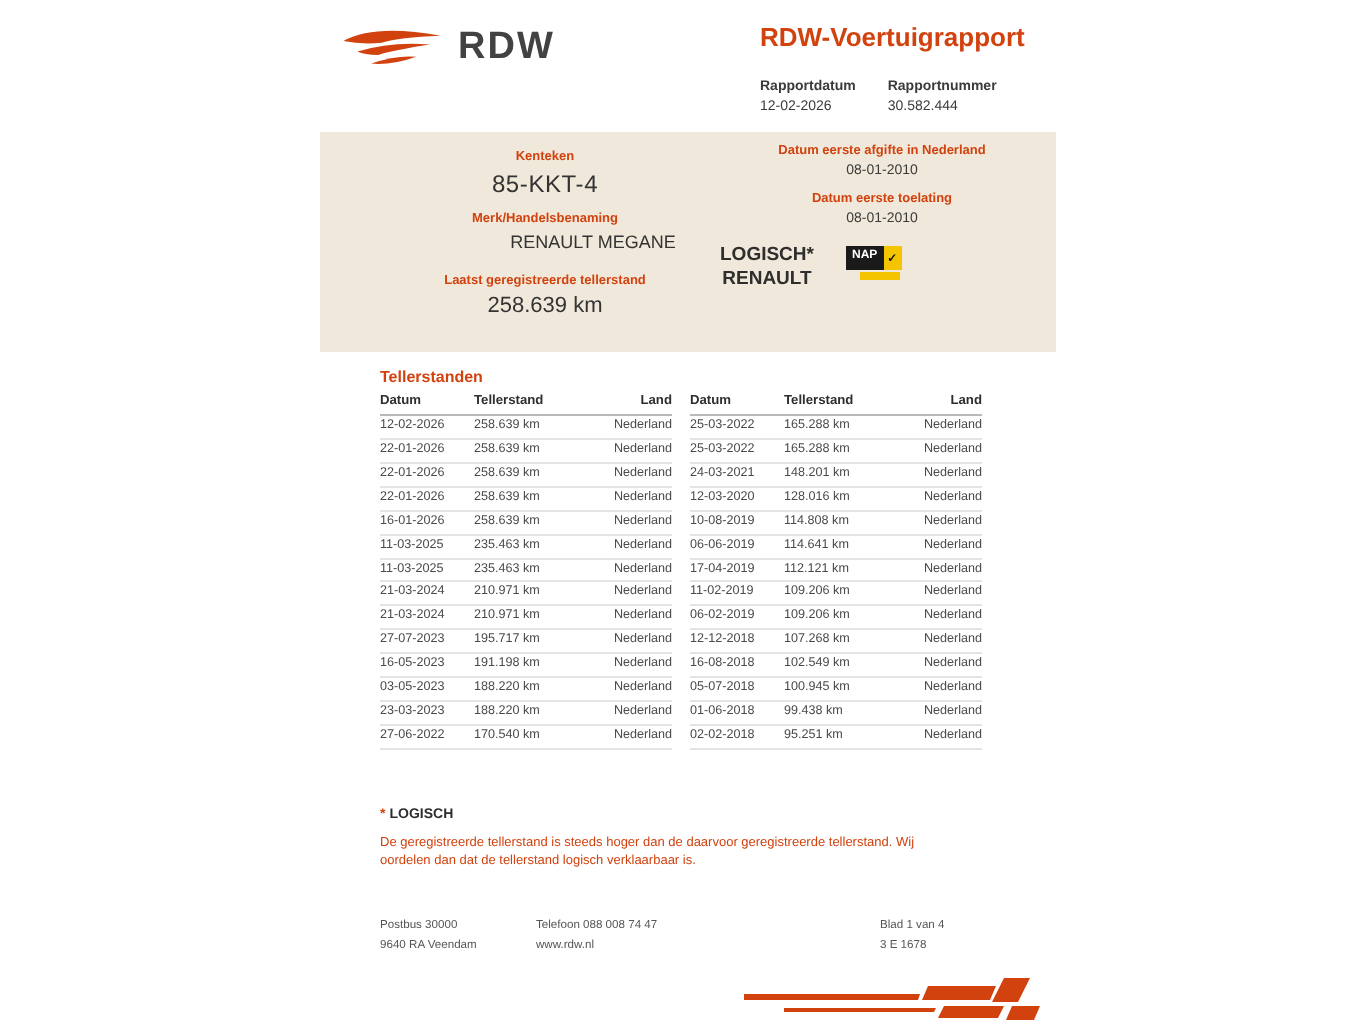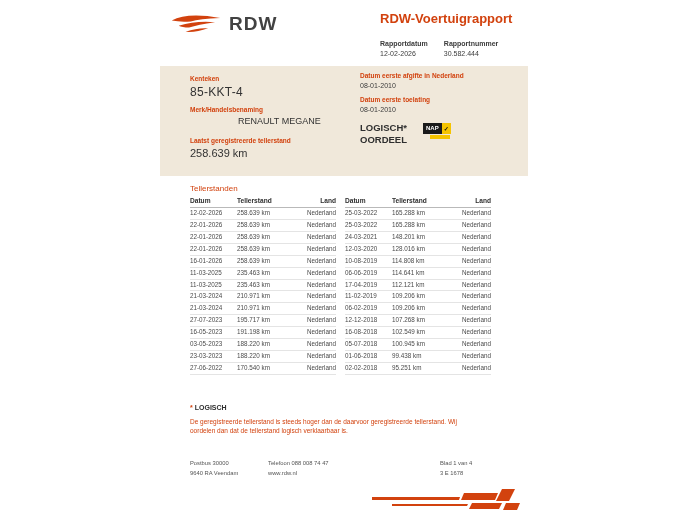--- a/index.html
+++ b/index.html
@@ -18,39 +18,39 @@
   .logo svg { width: 52px; height: 28px; display: block; }
   .logo-text { font-size: 19px; font-weight: bold; color: #424242; letter-spacing: 1px; }
 
   .title-block { position: absolute; left: 380px; top: 11px; }
   .report-title { font-size: 13px; font-weight: bold; color: #d2420e; }
   .meta { display: flex; gap: 16px; margin-top: 14px; }
   .meta-label { font-size: 7px; font-weight: bold; color: #3b3b3b; }
   .meta-value { font-size: 7px; color: #3b3b3b; margin-top: 3px; }
 
   
-  .vehicle-box { position: absolute; left: 160px; top: 66px; width: 368px; height: 110px; background: #f0e8da; }
+  .vehicle-box { position: absolute; left: 160px; top: 66px; width: 368px; height: 110px; background: #f0e8da; text-align: center; }
   .vb-left  { position: absolute; left: 30px; top: 9px; width: 165px; }
   .vb-right { position: absolute; left: 200px; top: 6px; width: 162px; }
   .olabel { color: #d2420e; font-size: 6.5px; font-weight: bold; }
   .kenteken  { font-size: 12px; color: #333; margin: 3px 0 7px; letter-spacing: 0.3px; }
   .merk      { font-size: 9px;  color: #333; margin: 3px 0 11px; padding-left: 48px; }
   .teller    { font-size: 11px; color: #333; margin-top: 3px; }
   .vb-pair { margin-bottom: 7px; }
   .vb-pair .val { font-size: 7px; color: #3b3b3b; margin-top: 3px; }
   .oordeel-row { display: flex; align-items: flex-start; gap: 16px; margin-top: 9px; }
   .oordeel { font-size: 9.5px; font-weight: bold; color: #2e2e2e; line-height: 1.25; }
   .nap { margin-top: 1px; }
   .nap-top { display: flex; }
   .nap-text  { background: #1a1a1a; color: #fff; font-size: 6px; font-weight: bold; padding: 2px 3px; }
   .nap-check { background: #f5c400; color: #111; font-size: 6px; font-weight: bold; padding: 2px 2px; }
   .nap-bar { height: 4px; background: #f5c400; width: 20px; margin: 1px 0 0 7px; }
 
   
-  .teller-title { position: absolute; left: 190px; top: 184px; font-size: 8px; font-weight: normal; color: #d2420e; }
+  .teller-title { position: absolute; left: 190px; top: 184px; font-size: 8px; font-weight: bold; color: #d2420e; }
   .tables { position: absolute; left: 190px; top: 195px; display: flex; gap: 9px; }
   table { border-collapse: collapse; width: 146px; table-layout: fixed; }
   th { font-size: 6.6px; text-align: left; color: #2e2e2e; padding: 2px 0 3px; border-bottom: 1px solid #b9b9b9; font-weight: bold; }
   td { font-size: 6.3px; color: #4a4a4a; padding: 2px 0; border-bottom: 1px solid #e4e4e4; line-height: 1.1; }
   th:nth-child(1), td:nth-child(1) { width: 47px; }
   th:nth-child(2), td:nth-child(2) { width: 61px; }
   th:nth-child(3), td:nth-child(3) { width: 38px; text-align: right; }
 
   
   .footnote { position: absolute; left: 190px; top: 404px; width: 292px; }
@@ -110,21 +110,21 @@
         <div class="olabel">Datum eerste afgifte in Nederland</div>
         <div class="val">08-01-2010</div>
       </div>
       <div class="vb-pair">
         <div class="olabel">Datum eerste toelating</div>
         <div class="val">08-01-2010</div>
       </div>
       <div class="oordeel-row">
         <div class="oordeel">
           <div>LOGISCH*</div>
-          <div>OORDEEL</div>
+          <div>RENAULT</div>
         </div>
         <div class="nap">
           <div class="nap-top">
             <span class="nap-text">NAP</span>
             <span class="nap-check">✓</span>
           </div>
           <div class="nap-bar"></div>
         </div>
       </div>
     </div>

